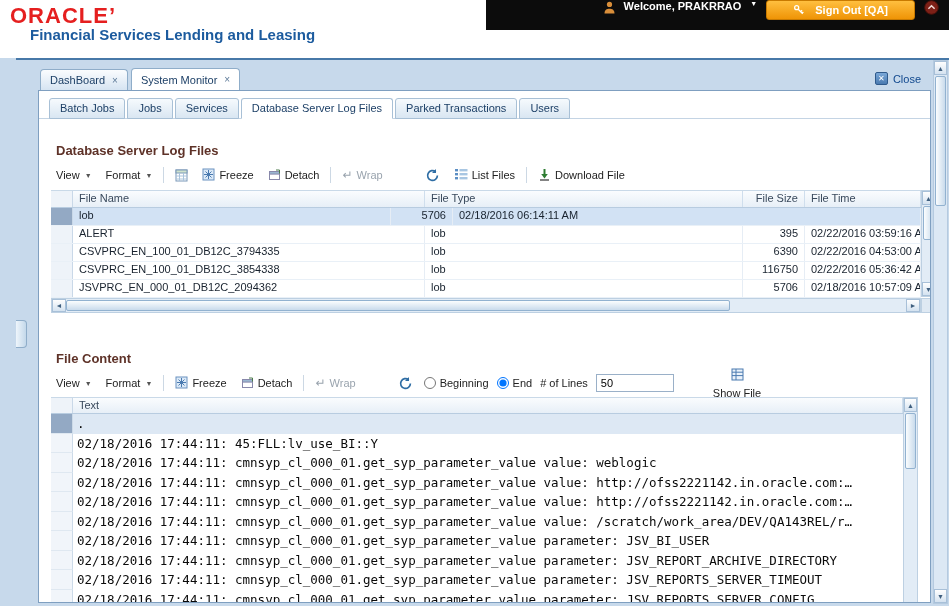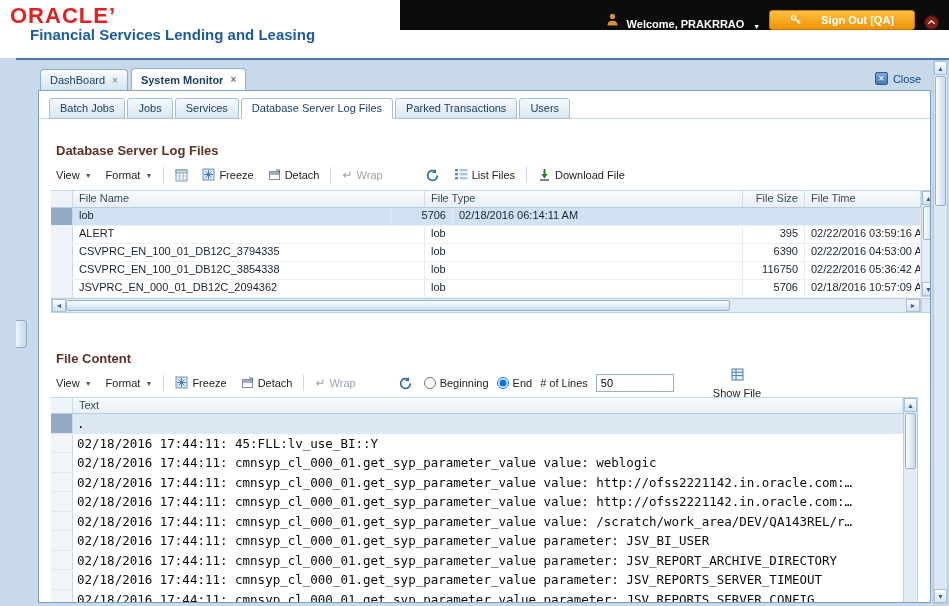--- a/index.html
+++ b/index.html
@@ -4,32 +4,32 @@
 <style>
   * { box-sizing: border-box; margin: 0; padding: 0; }
   html,body { width:949px; height:606px; overflow:hidden; }
   body { font-family:"Liberation Sans", sans-serif; }
   .app { position:relative; width:949px; height:606px; background:#c7d9eb; overflow:hidden; }
 
   
   .header { position:absolute; top:0; left:0; width:949px; height:58px; background:#fff; }
   .logo { position:absolute; top:3px; left:10px; font-size:22px; font-weight:bold; color:#e51f1f; letter-spacing:1px; }
   .app-title { position:absolute; top:26px; left:30px; font-size:15px; font-weight:bold; color:#1c5b9e; }
-  .topbar { position:absolute; top:0; right:0; width:549px; height:30px; background:#0c0c0c; display:flex; align-items:flex-end; justify-content:flex-end; gap:9px; padding-right:10px; }
+  .topbar { position:absolute; top:0; right:0; width:463px; height:30px; background:#0c0c0c; display:flex; align-items:flex-start; justify-content:flex-end; gap:9px; padding-right:10px; }
   .welcome { color:#fff; font-size:11px; font-weight:bold; cursor:pointer; }
   .wcaret { color:#fff; font-size:7px; cursor:pointer; }
-  .signout { display:flex; align-items:center; gap:20px; height:20px; padding:0 20px; background:linear-gradient(#ffbf3f,#ef9406); border:1px solid #c97a00; border-radius:3px; color:#fff; font-size:11px; font-weight:bold; cursor:pointer;margin-top:8px; }
+  .signout { display:flex; align-items:center; gap:11px; height:20px; padding:0 26px; background:linear-gradient(#ffbf3f,#ef9406); border:1px solid #c97a00; border-radius:3px; color:#fff; font-size:11px; font-weight:bold; cursor:pointer; }
   .roundbtn { display:flex; align-items:center; justify-content:center; cursor:pointer; }
 
   
   .main { position:absolute; top:58px; left:0; right:0; bottom:0; background:#c7d9eb; border-top:2px solid #4778a8;margin-left:16px; }
 
   .tabs-row { position:absolute; top:8px; left:24px; height:22px; display:flex; gap:3px; align-items:flex-end; z-index:3; }
   .tab { display:flex; align-items:center; gap:7px; padding:0 9px; font-size:11px; color:#1c3f66; background:linear-gradient(#fafcfe,#d6e4f2); border:1px solid #8fadc9; border-bottom:none; border-radius:4px 4px 0 0; height:21px; cursor:pointer; }
-  .tab.active { background:#fff; font-weight:bold; height:22px; }
+  .tab.active { background:#fff; font-weight:normal; height:22px; }
   .tab-x { font-size:10px; color:#5e7b99; cursor:pointer; }
 
   .close-ctl { position:absolute; top:12px; right:28px; display:flex; align-items:center; gap:5px; font-size:11px; color:#10488e; cursor:pointer; z-index:3; }
   .close-icon { width:13px; height:13px; background:linear-gradient(#7aa8d8,#4a7ab0); border:1px solid #2f5a8c; color:#fff; font-size:8px; display:flex; align-items:center; justify-content:center; border-radius:2px; }
 
   
   .page-sb { position:absolute; top:0; right:1px; bottom:2px; width:15px; background:#dce8f4; border:1px solid #b5cadf; display:flex; flex-direction:column; z-index:4; }
   .sb-btn { flex:0 0 14px; display:flex; align-items:center; justify-content:center; font-size:7px; color:#3f5f7f; background:linear-gradient(#fefefe,#d4e2f0); border:1px solid #a8c0d8; cursor:pointer; }
   .vtrack { flex:1; position:relative; cursor:pointer; }
   .vthumb { margin:1px; background:linear-gradient(90deg,#fbfdfe,#c9dbec); border:1px solid #92b2d0; border-radius:2px; cursor:pointer; }

